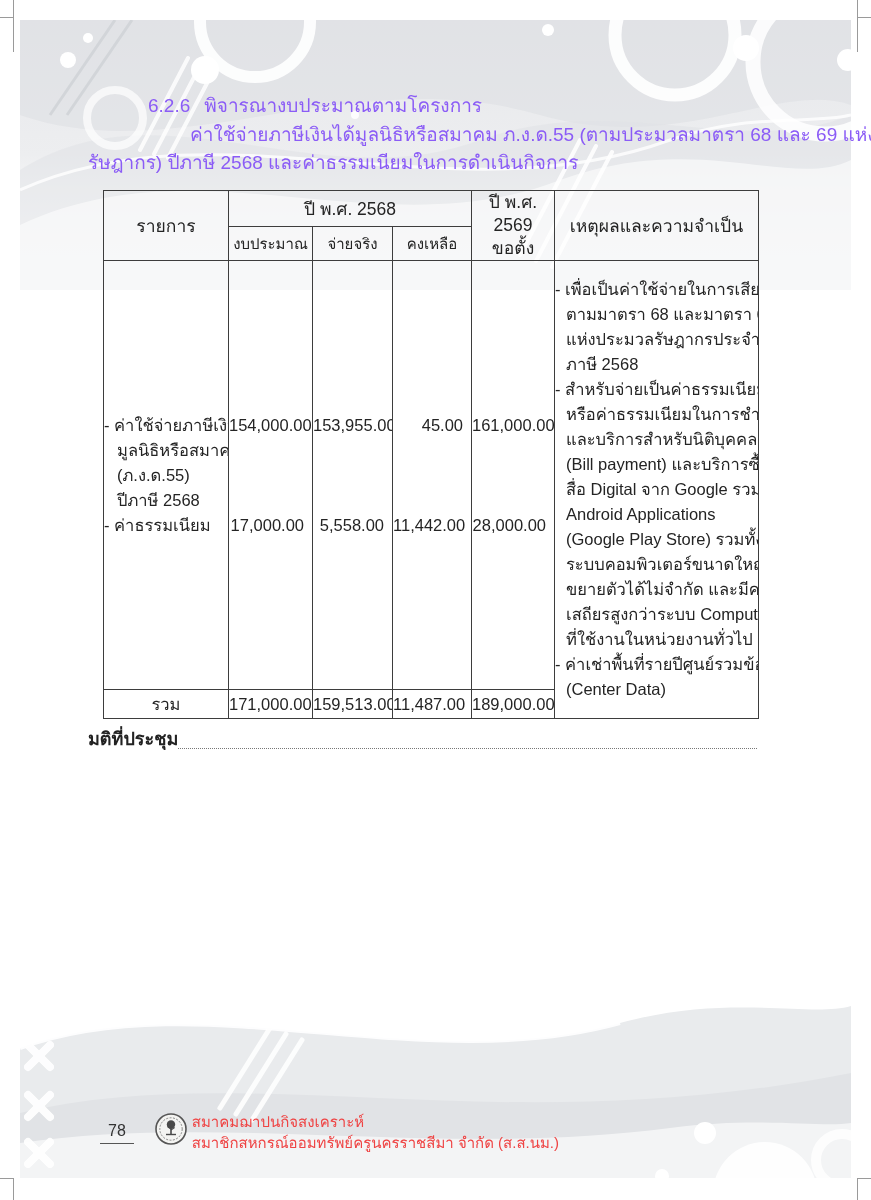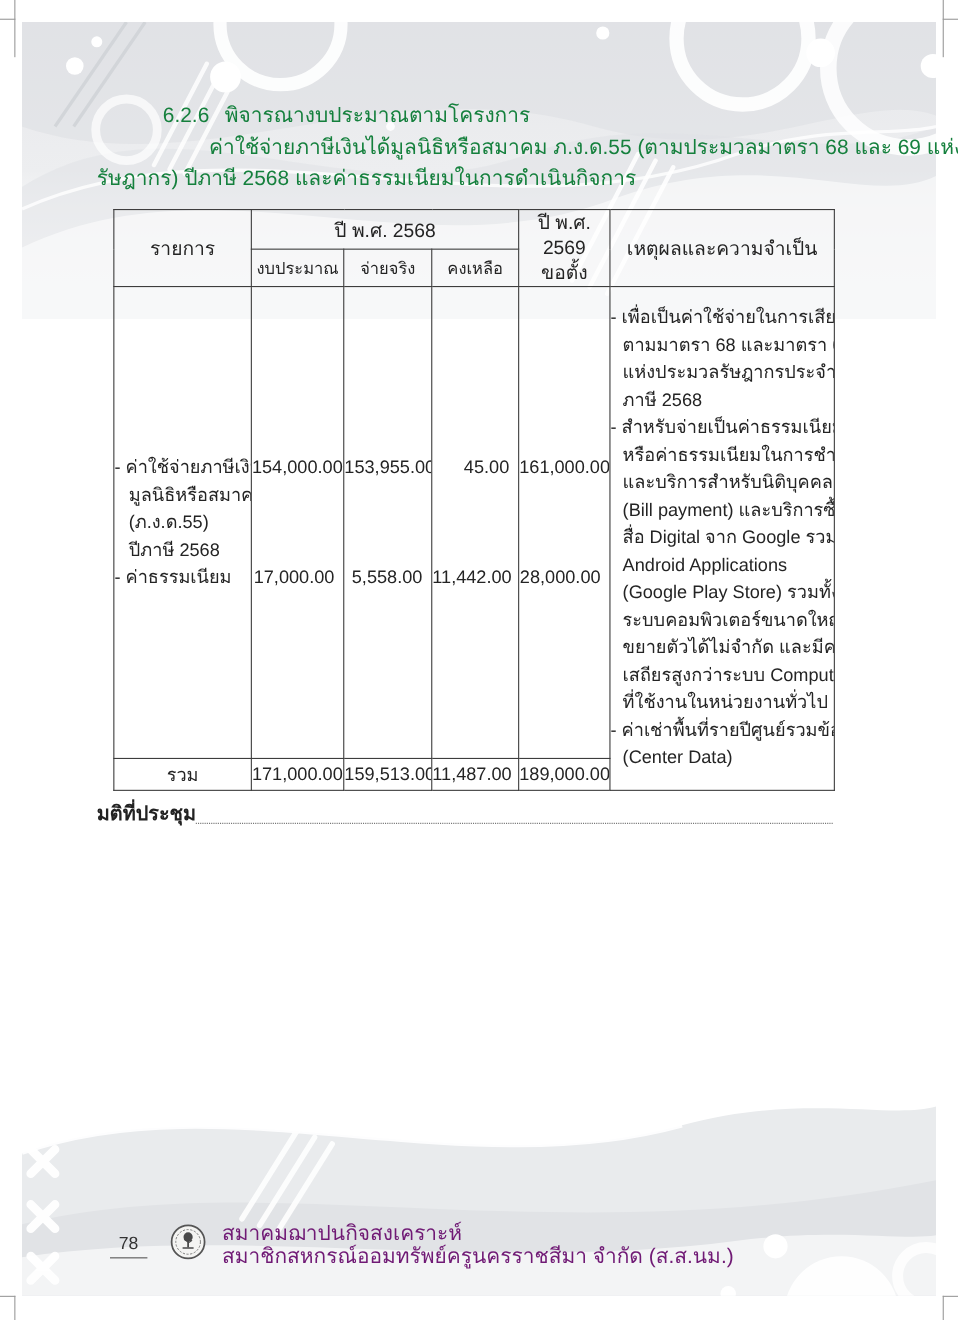--- a/index.html
+++ b/index.html
@@ -15,21 +15,21 @@
   .deco{position:absolute;left:20px;pointer-events:none;}
   .deco-top{top:20px;}
   .deco-bottom{top:928px;}
 
   
   .mark{position:absolute;background:#9a9a9a;}
   .mark.v{width:1px;height:52px;}
   .mark.h{height:1px;width:14px;}
 
   
-  .heading{position:absolute;left:88px;top:92px;width:672px;font-size:19px;line-height:28.5px;color:#15803d;}
+  .heading{position:absolute;left:88px;top:92px;width:672px;font-size:19px;line-height:28.5px;color:#8b5cf6;}
   .h-line1{padding-left:60px;}
   .h-num{margin-right:14px;}
   .h-line2{padding-left:102px;white-space:nowrap;}
   .h-line3{white-space:nowrap;}
 
   
   table.budget{
     position:absolute;left:103px;top:190px;
     border-collapse:collapse;table-layout:fixed;
     width:655px;font-size:16.5px;color:#242424;
@@ -52,21 +52,21 @@
 
   
   .resolution{position:absolute;left:88px;top:724px;width:669px;display:flex;align-items:flex-end;font-size:18px;}
   .res-label{font-weight:bold;color:#222;white-space:nowrap;}
   .res-dots{flex:1;border-bottom:1.6px dotted #777;margin-bottom:4px;height:1px;}
 
   
   .footer{position:absolute;left:100px;top:1110px;display:flex;align-items:flex-start;}
   .pageno{font-size:16px;color:#333;border-bottom:1.6px solid #555;padding:6px 8px 3px 8px;margin-top:6px;}
   .logo{margin-left:20px;margin-top:2px;}
-  .org{margin-left:14px;font-size:19px;line-height:21px;color:#701a75;padding-top:1px;}
+  .org{margin-left:4px;font-size:15px;line-height:21px;color:#ef4444;padding-top:1px;}
   .org div{white-space:nowrap;}
 
   
   .printline{position:absolute;left:40px;right:26px;top:1181px;display:flex;justify-content:space-between;font-size:11px;color:#2e2e2e;}
   .printline span{white-space:nowrap;}
 </style>
 </head>
 <body>
 
 <div id="page">

